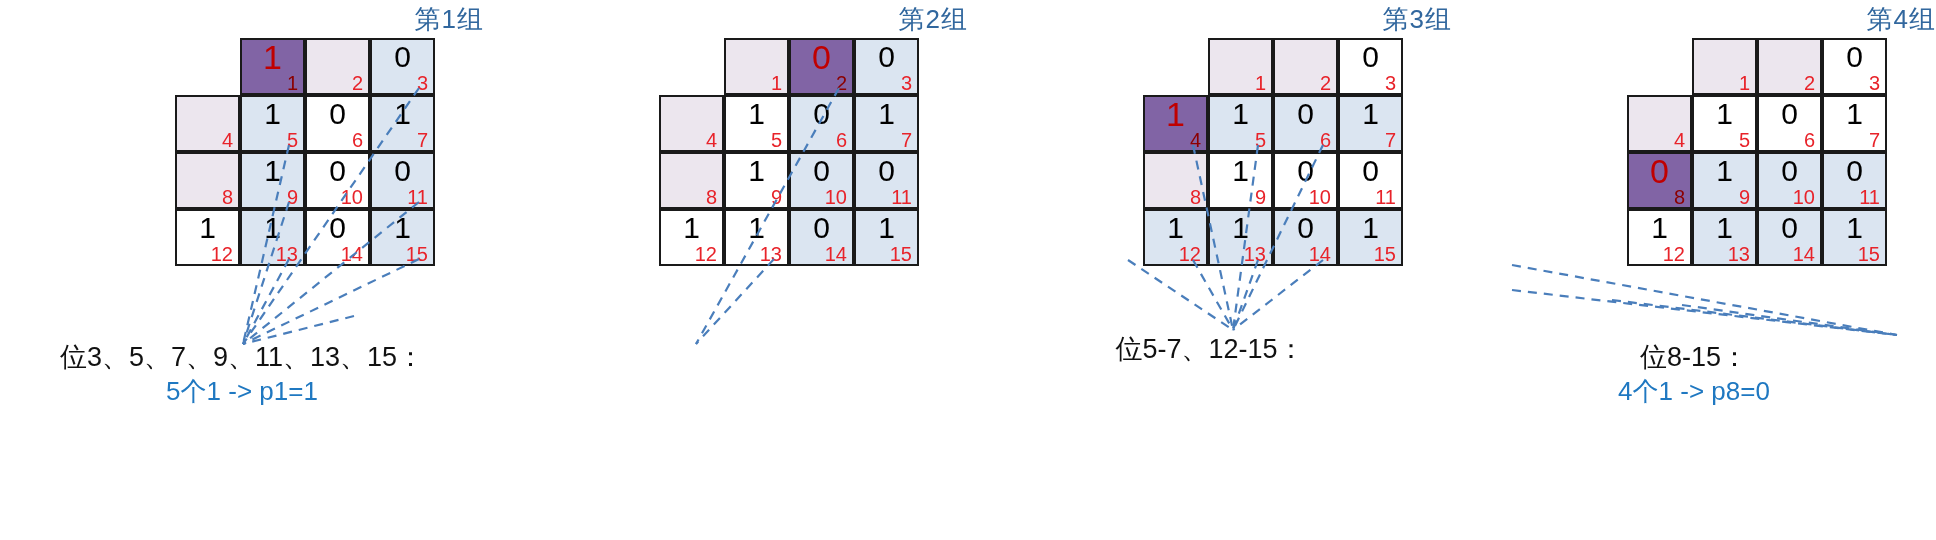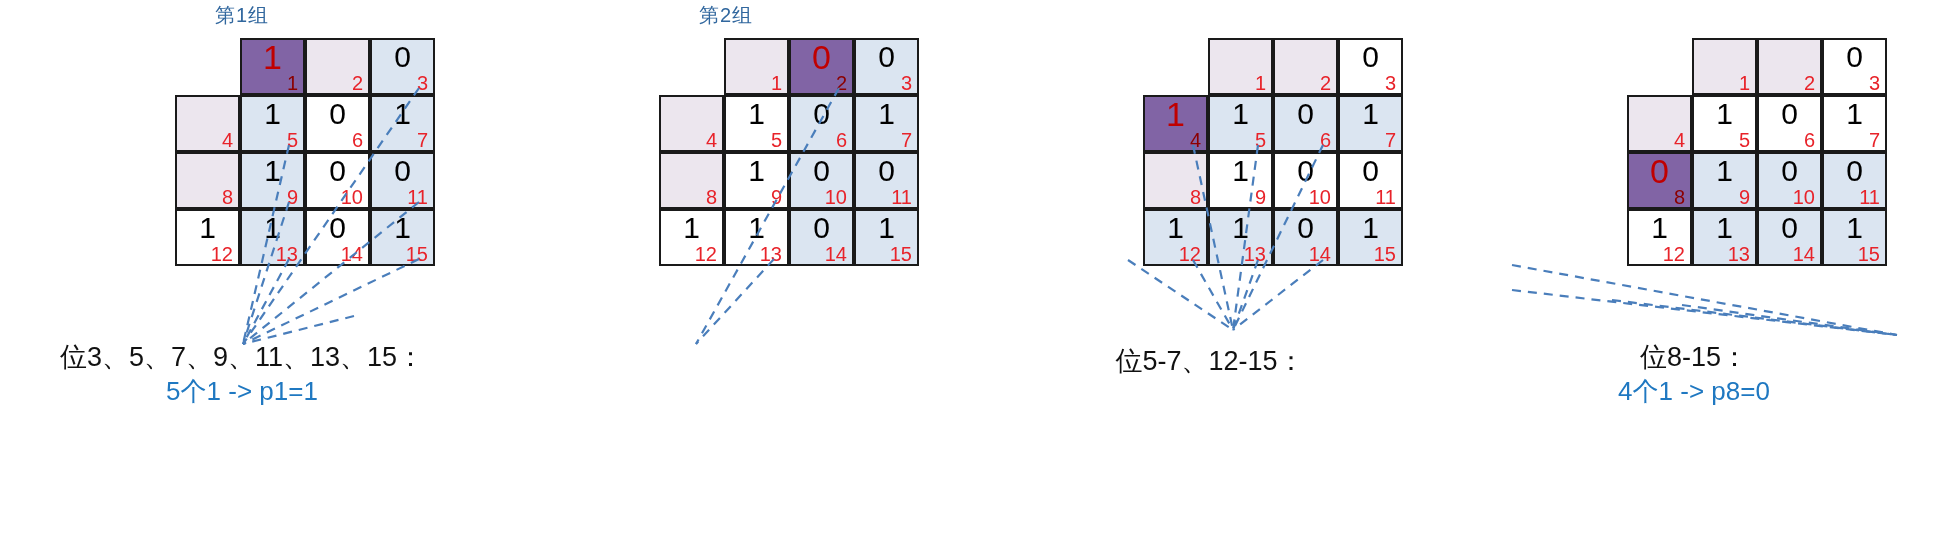--- a/index.html
+++ b/index.html
@@ -1,21 +1,21 @@
 <!DOCTYPE html>
 <html><head>
 <meta charset="utf-8">
 <style>
   html,body{margin:0;padding:0;}
   body{width:1936px;height:540px;background:#ffffff;font-family:"Liberation Sans","DejaVu Sans",sans-serif;overflow:hidden;position:relative;}
   .stage{position:relative;width:1936px;height:540px;}
 
   .group{position:absolute;top:0;width:484px;height:540px;}
 
-  .g-title{position:absolute;top:2px;left:0;width:484px;text-align:center;font-size:20px;color:#31679e;letter-spacing:1px;}
+  .g-title{position:absolute;top:2px;left:0;width:484px;text-align:right;font-size:26px;color:#31679e;letter-spacing:1px;}
 
   .grid{position:absolute;}
   .cell{position:absolute;width:65px;height:57px;box-sizing:border-box;border:2px solid #1a1a1a;}
   .cell .val{position:absolute;left:0;right:0;top:2px;text-align:center;font-size:30px;line-height:30px;color:#000;}
   .cell .idx{position:absolute;right:5px;bottom:-1px;font-size:20px;line-height:22px;color:#e8232a;}
 
   .cell.plain{background:#ffffff;}
   .cell.lav{background:#ece6ee;}
   .cell.blue{background:#dbe5f1;}
   .cell.hl{background:#8164a5;}
@@ -181,20 +181,21 @@
       <g stroke="#4a7ebb" stroke-width="2.2" stroke-dasharray="9,7" fill="none">
         <line x1="355" y1="88" x2="212" y2="344"></line>
         <line x1="290" y1="259" x2="212" y2="344"></line>
       </g>
     </svg>
     <div class="cap" style="top:340px;">
     </div>
   </div>
 
   <div class="group" id="grp2" style="left:968px;">
+    <div class="g-title">第3组</div>
     <div class="grid" style="left:175px;top:38px;">
         <div class="cell lav" style="left: 65px; top: 0px;">
           <span class="val"></span>
           <span class="idx">1</span>
         </div>
         <div class="cell lav" style="left: 130px; top: 0px;">
           <span class="val"></span>
           <span class="idx">2</span>
         </div>
         <div class="cell plain" style="left: 195px; top: 0px;">
@@ -254,26 +255,27 @@
       <g stroke="#4a7ebb" stroke-width="2.2" stroke-dasharray="9,7" fill="none">
         <line x1="225" y1="145" x2="265" y2="330"></line>
         <line x1="290" y1="145" x2="265" y2="330"></line>
         <line x1="355" y1="145" x2="265" y2="330"></line>
         <line x1="160" y1="260" x2="265" y2="330"></line>
         <line x1="225" y1="260" x2="265" y2="330"></line>
         <line x1="290" y1="260" x2="265" y2="330"></line>
         <line x1="355" y1="260" x2="265" y2="330"></line>
       </g>
     </svg>
-    <div class="cap" style="top:344px;text-align:center;">
+    <div class="cap" style="top:332px;text-align:center;">
       <div class="l1">位5-7、12-15：</div>
     </div>
   </div>
 
   <div class="group" id="grp3" style="left:1452px;">
+    <div class="g-title">第4组</div>
     <div class="grid" style="left:175px;top:38px;">
         <div class="cell lav" style="left: 65px; top: 0px;">
           <span class="val"></span>
           <span class="idx">1</span>
         </div>
         <div class="cell lav" style="left: 130px; top: 0px;">
           <span class="val"></span>
           <span class="idx">2</span>
         </div>
         <div class="cell plain" style="left: 195px; top: 0px;">

